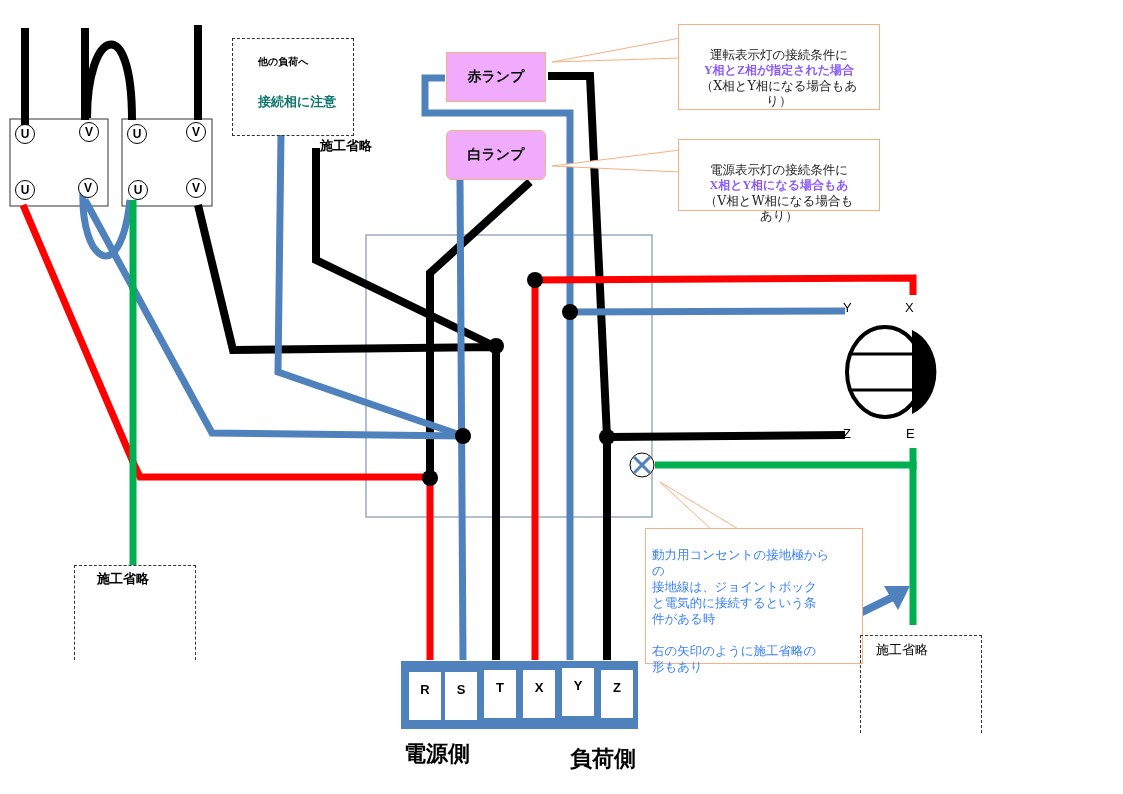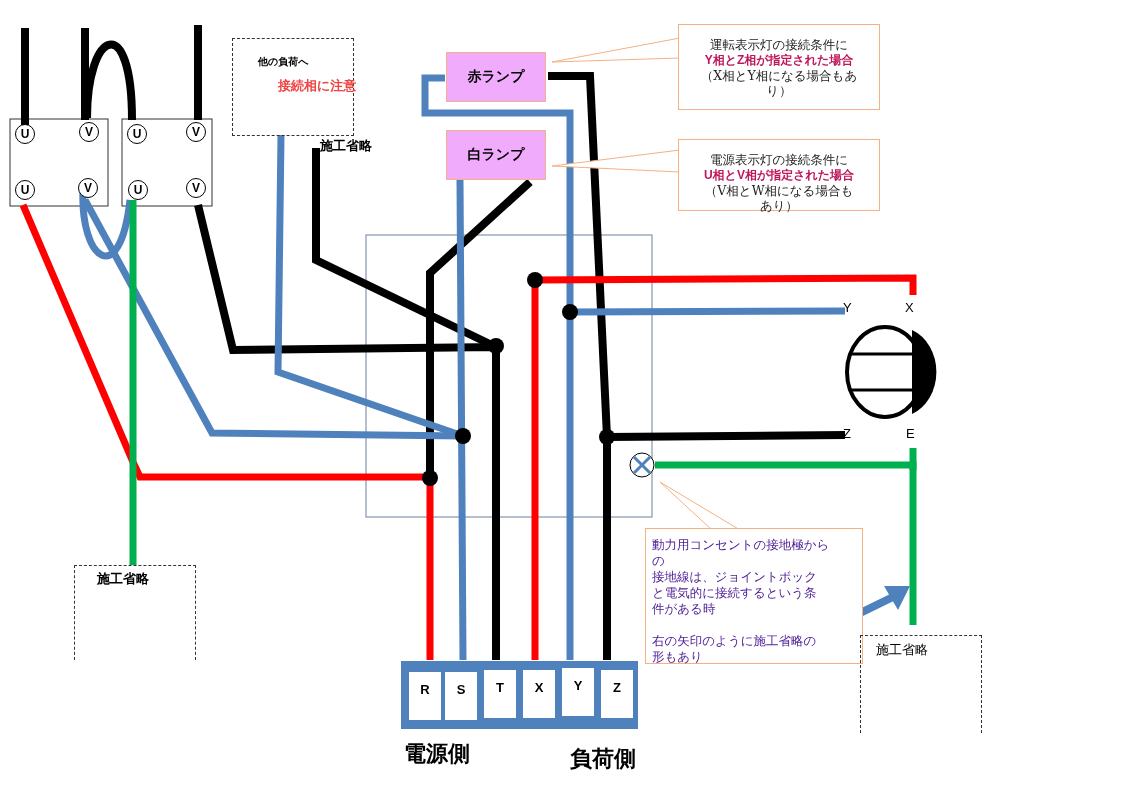--- a/index.html
+++ b/index.html
@@ -3,36 +3,36 @@
 <meta charset="utf-8">
 <style>
   html, body { margin: 0; padding: 0; background: #ffffff; }
   body { width: 1123px; height: 794px; position: relative; overflow: hidden;
          font-family: "DejaVu Sans", sans-serif; }
   #canvas { position: absolute; left: 0; top: 0; }
   .lbl { position: absolute; white-space: nowrap; }
   .dash-box { position: absolute; border: 1px dashed #333; box-sizing: border-box; }
   .callout { position: absolute; box-sizing: border-box; border: 1px solid #f4b183;
              background: #fff; font-family: "DejaVu Serif", serif; color: #222;
-             font-size: 12.5px; line-height: 15px; text-align: center; padding-top: 12px; }
-  .callout b { font-family: Liberation Sans, sans-serif; font-weight: bold; color: #be185d; font-size: 12px; }
+             font-size: 12.5px; line-height: 15px; text-align: center; padding-top: 22px; }
+  .callout b { font-family: Liberation Serif, serif; font-weight: bold; color: #8b5cf6; font-size: 12px; }
   .lamp { position: absolute; box-sizing: border-box; border: 1px solid #f4b183; background: #f0abfc;
           font-family: "DejaVu Serif", serif; font-weight: bold; font-size: 14px;
           display: flex; align-items: center; justify-content: center; }
   .term { position: absolute; width: 32px; height: 48px; background: #fff;
           font-family: "Liberation Sans", sans-serif; font-weight: bold; font-size: 13px;
           display: flex; align-items: flex-start; justify-content: center; padding-top: 10px; box-sizing: border-box; }
   .sidelbl { position: absolute; font-family: "DejaVu Serif", serif; font-weight: bold; font-size: 22px; }
   .omit { position: absolute; font-family: "DejaVu Sans", sans-serif; font-weight: bold; font-size: 13px; }
   .swlbl { position: absolute; width: 20px; height: 20px; border: 1px solid #000; border-radius: 50%;
            font-family: "Liberation Sans", sans-serif; font-weight: bold; font-size: 12px;
            display: flex; align-items: center; justify-content: center; background: #fff; box-sizing: border-box; }
   .ground-note { position: absolute; box-sizing: border-box; border: 1px solid #f4b183; background: #fff;
-                 font-family: "DejaVu Serif", serif; font-size: 12.5px; line-height: 16px; color: #4c1d95;
-                 padding: 8px 6px; white-space: pre-line; }
+                 font-family: "DejaVu Serif", serif; font-size: 12.5px; line-height: 16px; color: #3b82f6;
+                 padding: 18px 6px; white-space: pre-line; }
   .motor-lbl { position: absolute; font-family: "Liberation Sans", sans-serif; font-size: 13px; }
 </style>
 </head>
 <body>
 
 <svg id="canvas" width="1123" height="794">
 
   <rect x="366" y="235" width="286" height="282" fill="none" stroke="#8497b0" stroke-width="1.2"></rect>
 
   <rect x="10" y="119" width="98" height="87" fill="#fff" stroke="#333" stroke-width="1"></rect>
@@ -105,35 +105,35 @@
 <div class="swlbl" style="left:79px;top:122px;">V</div>
 <div class="swlbl" style="left:15px;top:180px;">U</div>
 <div class="swlbl" style="left:78px;top:178px;">V</div>
 <div class="swlbl" style="left:127px;top:124px;">U</div>
 <div class="swlbl" style="left:186px;top:122px;">V</div>
 <div class="swlbl" style="left:128px;top:180px;">U</div>
 <div class="swlbl" style="left:186px;top:178px;">V</div>
 
 <div class="dash-box" style="left:232px;top:38px;width:122px;height:98px;border-style:dashed;"></div>
 <div class="lbl" style="left:258px;top:55px;font-weight:bold;font-size:10px;">他の負荷へ</div>
-<div class="lbl" style="left:258px;top:77px;font-weight:bold;font-size:13px;color:#ef4444;margin-left:20px;">接続相に注意</div>
+<div class="lbl" style="left:258px;top:93px;font-weight:bold;font-size:13px;color:#0f766e;">接続相に注意</div>
 <div class="omit" style="left:320px;top:137px;">施工省略</div>
 
 <div class="lamp" style="left:446px;top:52px;width:100px;height:50px;">赤ランプ</div>
-<div class="lamp" style="left:446px;top:130px;width:100px;height:50px;">白ランプ</div>
+<div class="lamp" style="left:446px;top:130px;width:100px;height:50px;border-radius:6px;">白ランプ</div>
 
 <div class="callout" style="left:678px;top:24px;width:202px;height:86px;">
   <div>運転表示灯の接続条件に</div>
   <b>Y相とZ相が指定された場合</b>
   <div>（X相とY相になる場合もあ</div>
   <div>り）</div>
 </div>
 <div class="callout" style="left:678px;top:139px;width:202px;height:72px;">
   <div>電源表示灯の接続条件に</div>
-  <b>U相とV相が指定された場合</b>
+  <b>X相とY相になる場合もあ</b>
   <div>（V相とW相になる場合も</div>
   <div>あり）</div>
 </div>
 <div class="ground-note" style="left:645px;top:528px;width:218px;height:136px;">動力用コンセントの接地極から
 の
 接地線は、ジョイントボック
 と電気的に接続するという条
 件がある時
 
 右の矢印のように施工省略の

